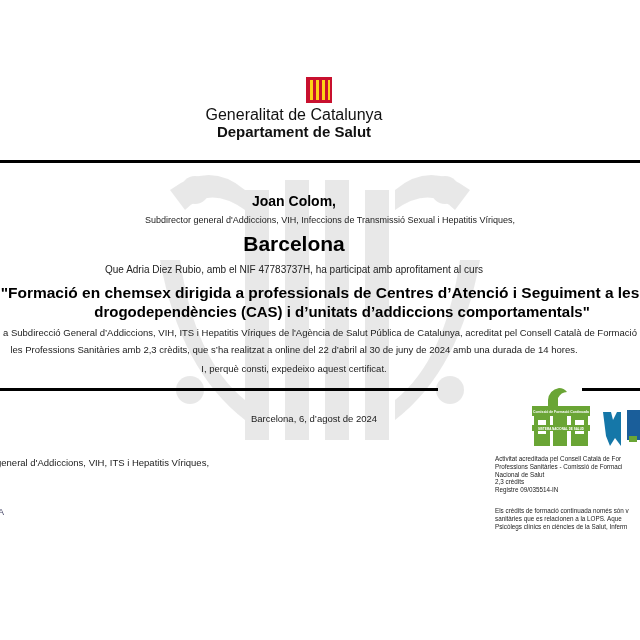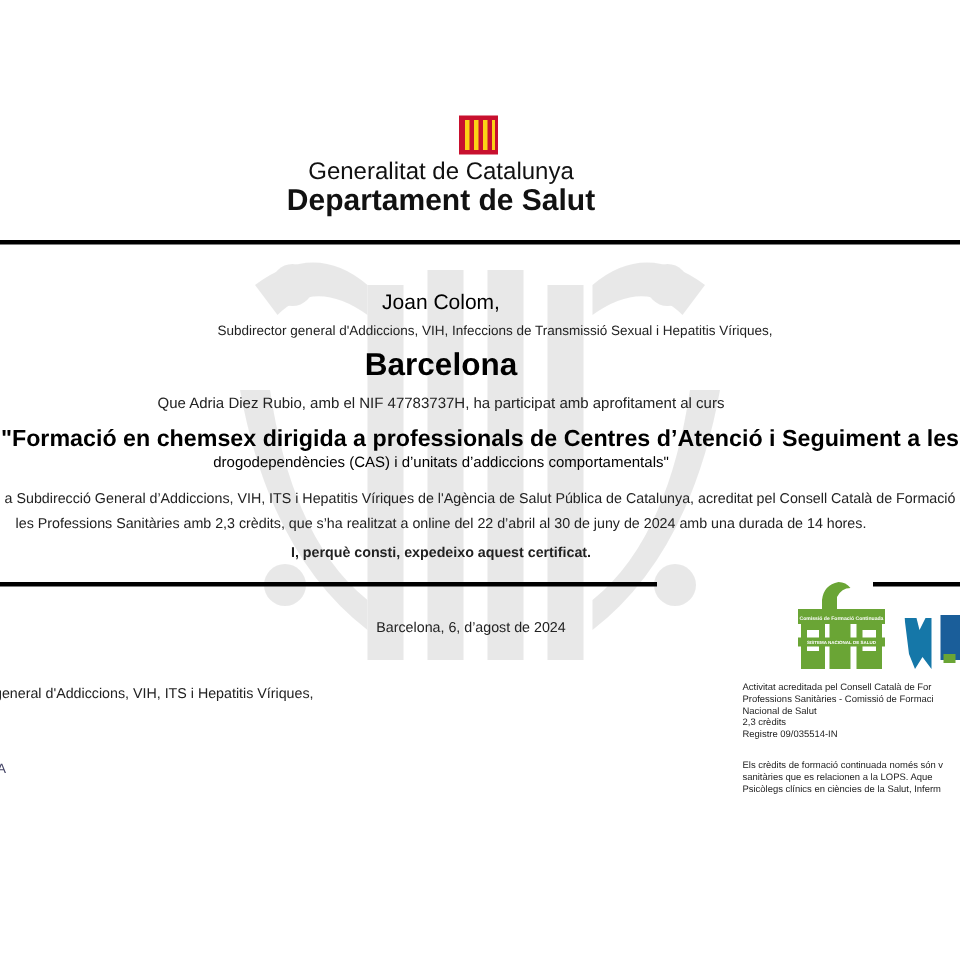--- a/index.html
+++ b/index.html
@@ -10,33 +10,33 @@
   .abs { position:absolute; }
   .center { left:0; width:588px; text-align:center; white-space:nowrap; }
 
   
   .watermark { left:150px; top:150px; width:340px; height:300px; opacity:0.13; }
 
   
   .shield { left:306px; top:77px; width:26px; height:26px; background:#c8102e; }
   .shield span { position:absolute; top:3px; width:3px; height:20px; background:#fcd116; }
   .gen-name { top:106px; font-size:16px; color:#111; }
-  .dept-name { top:123px; font-size:20px; font-weight:bold; color:#111; }
+  .dept-name { top:123px; font-size:15px; font-weight:bold; color:#111; }
 
   .hline { height:3px; background:#000; }
 
-  .person { top:193px; font-size:14px; font-weight:normal; }
+  .person { top:193px; font-size:14px; font-weight:bold; }
   .role { top:215px; font-size:9px; color:#222;margin-left:36px; }
   .certifico { top:232px; font-size:21px; font-weight:bold; }
   .que { top:264px; font-size:10px; color:#222; }
   .course1 { top:284px; font-size:15.5px; font-weight:bold; left:-6px; width:652px; }
-  .course2 { top:303px; font-size:10px; font-weight:normal; }
+  .course2 { top:303px; font-size:15px; font-weight:bold;margin-left:48px; }
   .desc1 { top:327px; font-size:9.5px; color:#222; left:-12px; width:664px; }
   .desc2 { top:344px; font-size:9.5px; color:#222; }
-  .consti { top:363px; font-size:9.5px; color:#222;font-weight:bold; }
+  .consti { top:363px; font-size:9.5px; color:#222; }
   .place { top:413px; font-size:9.5px; color:#222;margin-left:20px; }
   .sig-role { left:-4px; top:457px; font-size:9.5px; color:#222; white-space:nowrap; }
   .small-mark { left:-2px; top:507px; font-size:9px; color:#446; }
 
   
   .cfc { left:531px; top:388px; width:60px; height:58px; }
   .bluelogo { left:603px; top:402px; width:37px; height:44px; }
 
   .accr { left:495px; top:455px; font-size:6.3px; line-height:7.8px; color:#222; white-space:nowrap; }
   .accr2 { left:495px; top:507px; font-size:6.3px; line-height:7.8px; color:#222; white-space:nowrap; }

